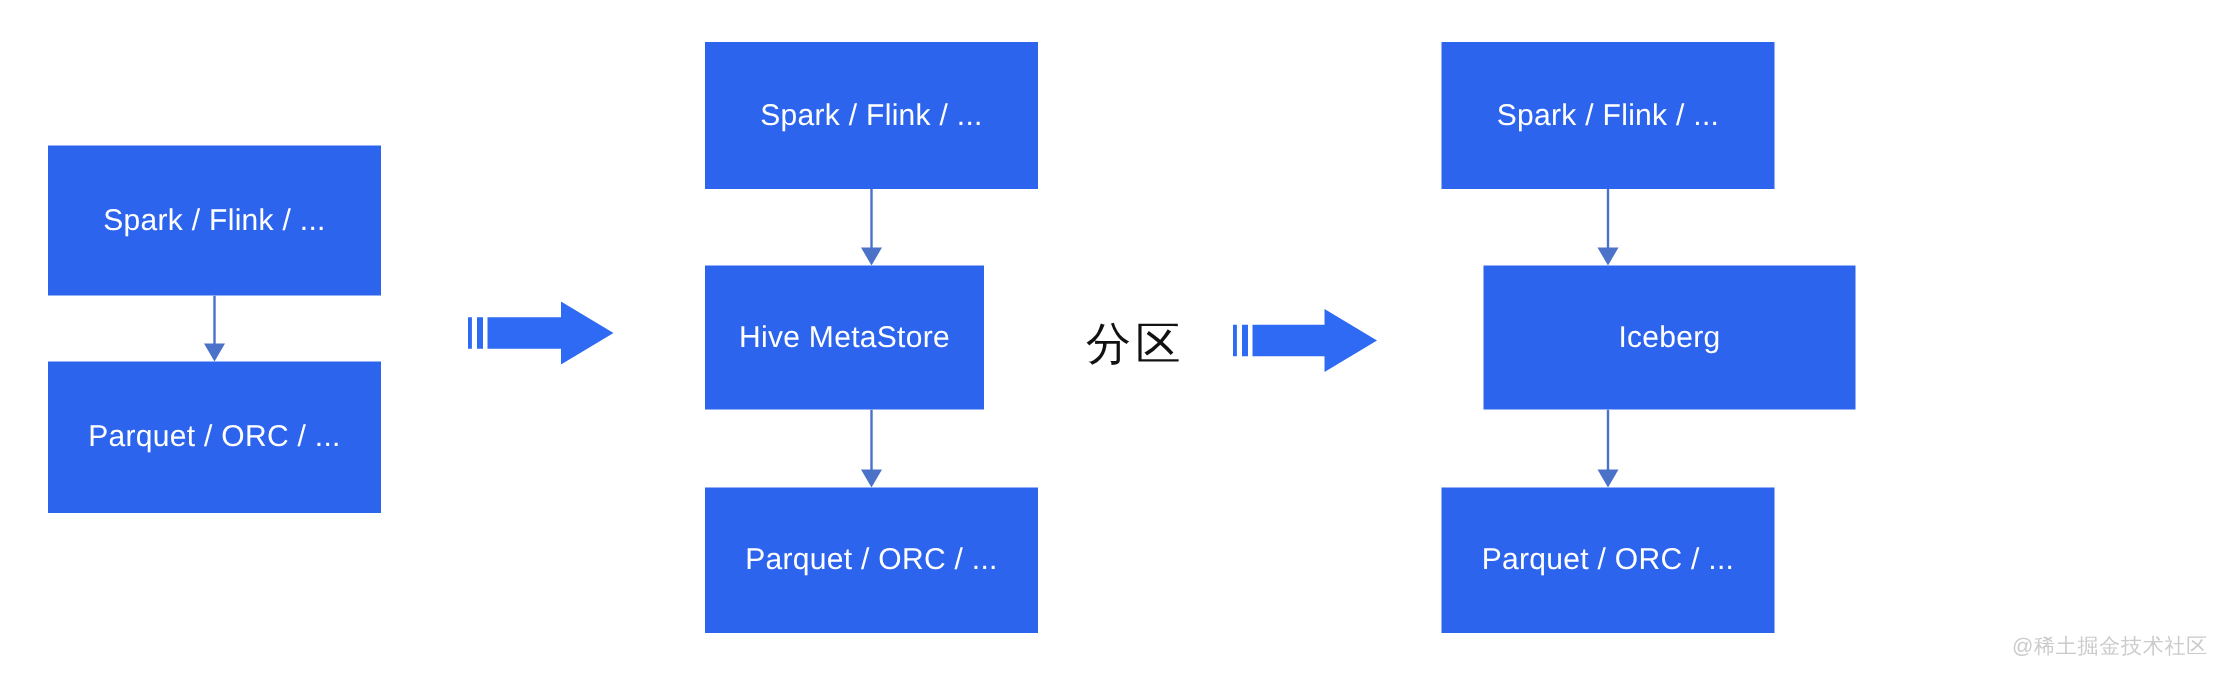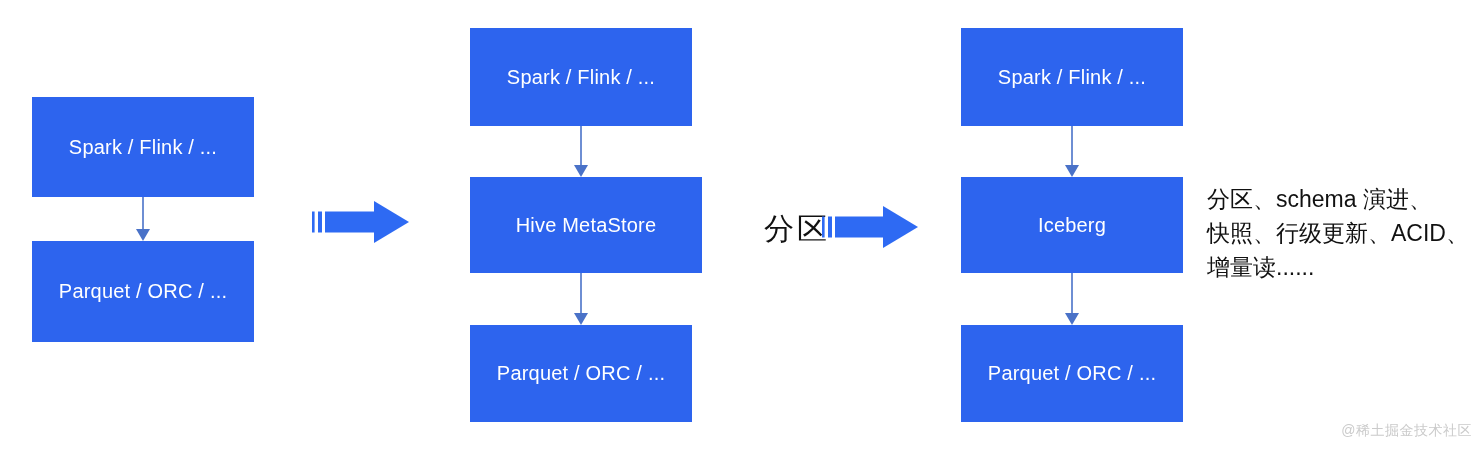--- a/index.html
+++ b/index.html
@@ -92,58 +92,53 @@
     <polygon class="shape" points="62,0 97,21 62,42"></polygon>
   </svg>
 
   <div class="node" style="left:470px; top:28px; width:222px; height:98px;">
     <span class="node-label">Spark / Flink / ...</span>
   </div>
   <svg class="connector" style="left:572px; top:126px;" width="18" height="51" viewBox="0 0 18 51">
     <line x1="9" y1="0" x2="9" y2="40"></line>
     <polygon points="2,39 16,39 9,51"></polygon>
   </svg>
-  <div class="node" style="left:470px; top:177px; width:232px; height:96px;">
+  <div class="node" style="left:470px; top:177px; width:186px; height:96px;">
     <span class="node-label">Hive MetaStore</span>
   </div>
   <svg class="connector" style="left:572px; top:273px;" width="18" height="52" viewBox="0 0 18 52">
     <line x1="9" y1="0" x2="9" y2="41"></line>
     <polygon points="2,40 16,40 9,52"></polygon>
   </svg>
   <div class="node" style="left:470px; top:325px; width:222px; height:97px;">
     <span class="node-label">Parquet / ORC / ...</span>
   </div>
 
-  <div class="transition-label" style="left:724px; top:209px;margin-left:40px;">分区</div>
+  <div class="transition-label" style="left:724px; top:209px;">分区</div>
   <svg class="big-arrow" style="left:822px; top:206px;" width="96" height="42" viewBox="0 0 96 42">
     <rect class="shape" x="0" y="10.5" width="2.6" height="21"></rect>
     <rect class="shape" x="6" y="10.5" width="4" height="21"></rect>
     <rect class="shape" x="13" y="10.5" width="49" height="21"></rect>
     <polygon class="shape" points="61,0 96,21 61,42"></polygon>
   </svg>
 
   <div class="node" style="left:961px; top:28px; width:222px; height:98px;">
     <span class="node-label">Spark / Flink / ...</span>
   </div>
   <svg class="connector" style="left:1063px; top:126px;" width="18" height="51" viewBox="0 0 18 51">
     <line x1="9" y1="0" x2="9" y2="40"></line>
     <polygon points="2,39 16,39 9,51"></polygon>
   </svg>
-  <div class="node" style="left:961px; top:177px; width:222px; height:96px;">
+  <div class="node" style="left:989px; top:177px; width:248px; height:96px;">
     <span class="node-label">Iceberg</span>
   </div>
   <svg class="connector" style="left:1063px; top:273px;" width="18" height="52" viewBox="0 0 18 52">
     <line x1="9" y1="0" x2="9" y2="41"></line>
     <polygon points="2,40 16,40 9,52"></polygon>
   </svg>
   <div class="node" style="left:961px; top:325px; width:222px; height:97px;">
     <span class="node-label">Parquet / ORC / ...</span>
   </div>
 
-  <div class="annotation" style="left:1207px; top:182px;">
-    <div>分区、schema 演进、</div>
-    <div>快照、行级更新、ACID、</div>
-    <div>增量读......</div>
-  </div>
 
   <div class="watermark">@稀土掘金技术社区</div>
 
 </div>
 
 </body></html>

